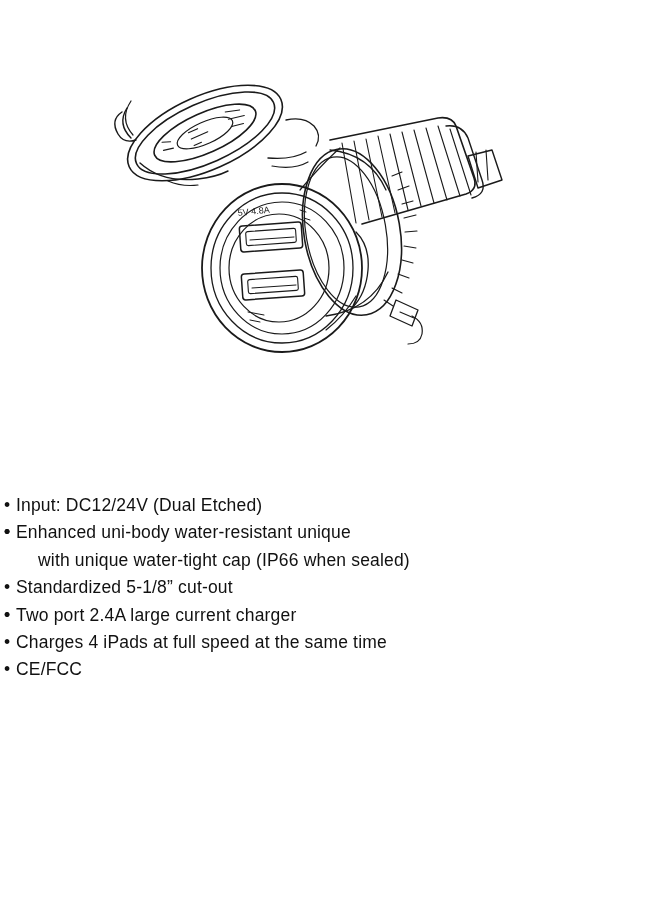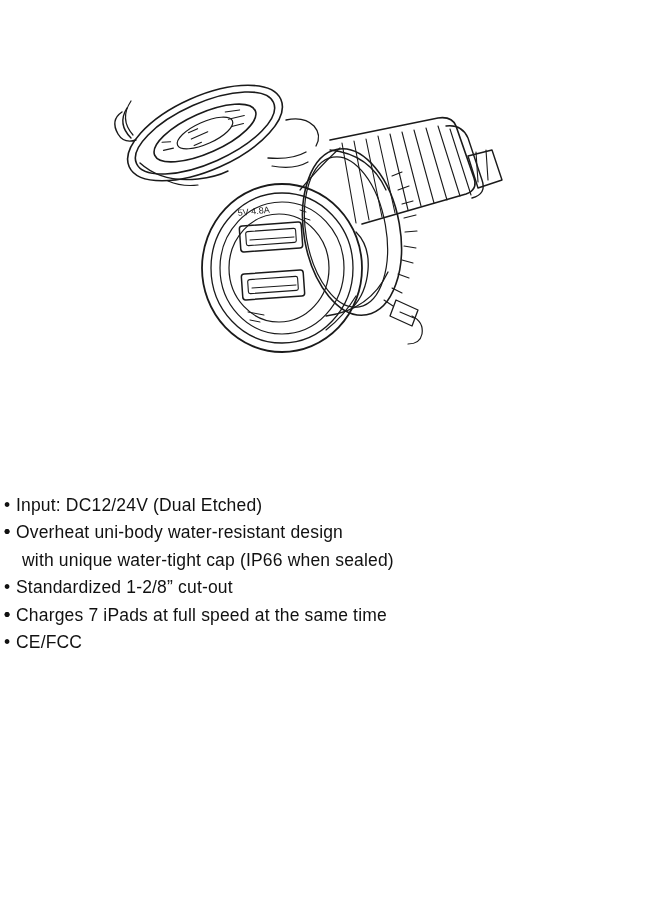--- a/index.html
+++ b/index.html
@@ -50,21 +50,21 @@
     letter-spacing: 0.01em;
   }
   .features li .bullet {
     position: absolute;
     left: 4px;
     top: 0;
     font-size: 17.5px;
     line-height: 27.4px;
   }
   .features li.no-bullet {
-    padding-left: 22px;
+    padding-left: 38px;
   }
 </style>
 </head>
 <body>
 
 <div class="page">
 
   <div class="illustration">
     <svg width="660" height="470" viewBox="0 0 660 470" xmlns="http://www.w3.org/2000/svg">
       <g fill="none" stroke="#1a1a1a" stroke-width="1.6" stroke-linejoin="round" stroke-linecap="round">
@@ -184,39 +184,40 @@
       <span>Input: DC12/24V (Dual Etched)</span>
     </li>
     <li>
       <span class="bullet">•</span>
     </li>
     <li>
       <span class="bullet">•</span>
     </li>
     <li>
       <span class="bullet">•</span>
-      <span>Overheat uni-body water-resistant design</span>
+      <span>Enhanced uni-body water-resistant unique</span>
     </li>
     <li class="no-bullet">
       
       <span>with unique water-tight cap (IP66 when sealed)</span>
     </li>
     <li>
       <span class="bullet">•</span>
-      <span>Standardized 1-2/8” cut-out</span>
-    </li>
-    <li>
-      <span class="bullet">•</span>
-    </li>
-    <li>
-      <span class="bullet">•</span>
-    </li>
-    <li>
-      <span class="bullet">•</span>
-      <span>Charges 7 iPads at full speed at the same time</span>
+      <span>Standardized 5-1/8” cut-out</span>
+    </li>
+    <li>
+      <span class="bullet">•</span>
+    </li>
+    <li>
+      <span class="bullet">•</span>
+      <span>Two port 2.4A large current charger</span>
+    </li>
+    <li>
+      <span class="bullet">•</span>
+      <span>Charges 4 iPads at full speed at the same time</span>
     </li>
     <li>
       <span class="bullet">•</span>
       <span>CE/FCC</span>
     </li>
   </ul>
 
 </div>
 
 </body></html>

